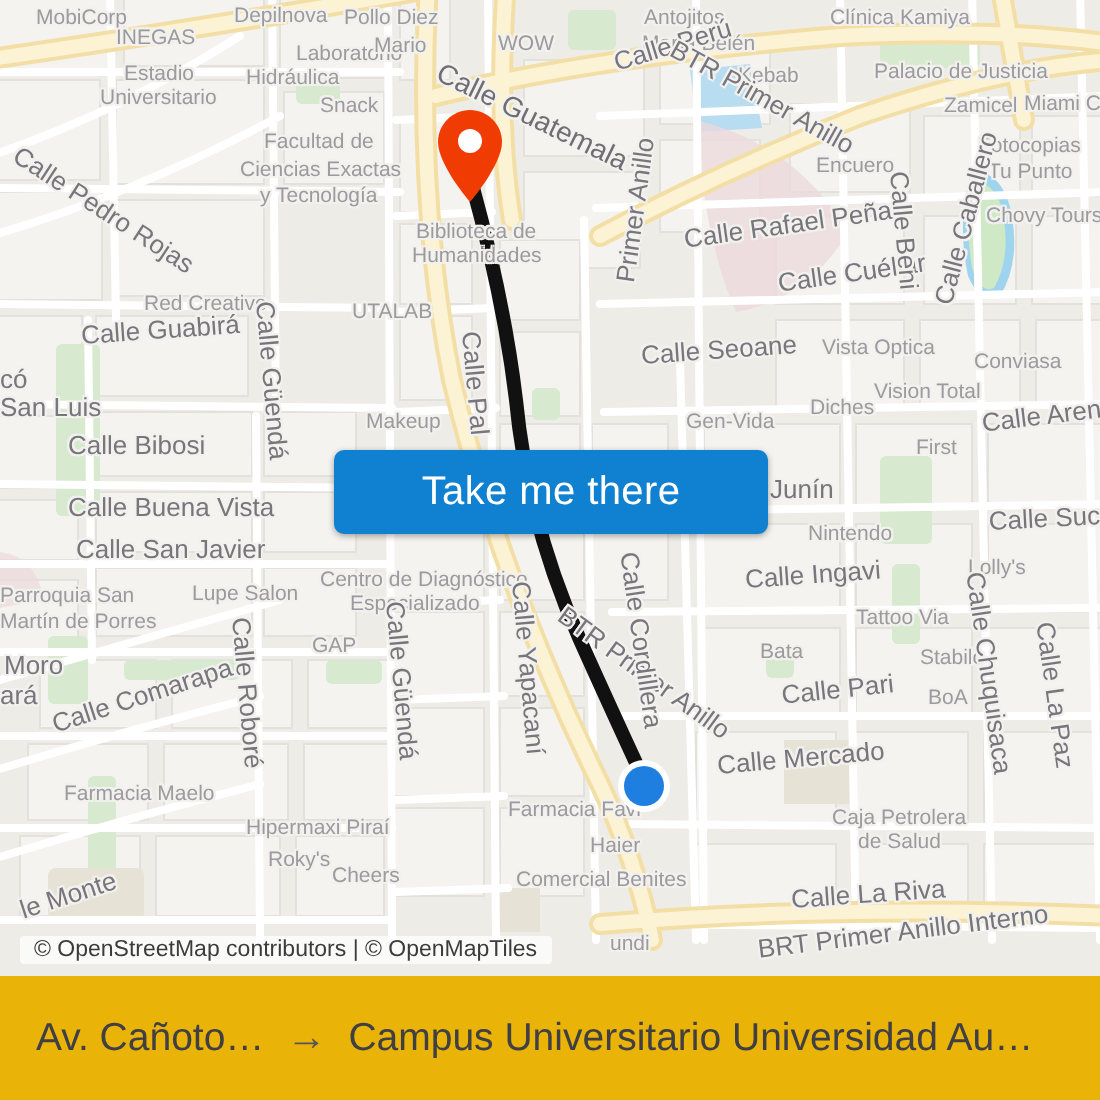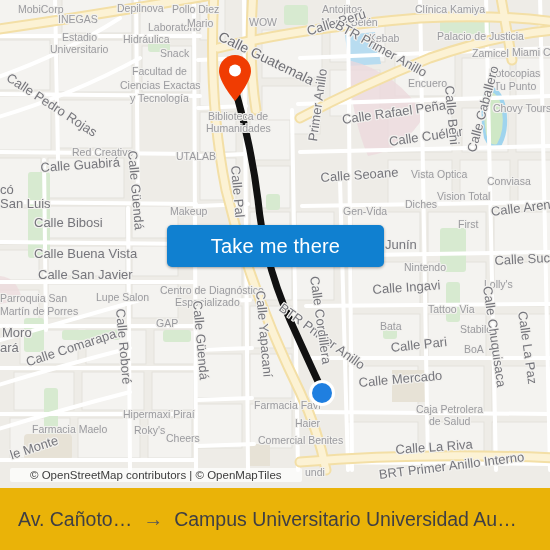--- a/index.html
+++ b/index.html
@@ -49,21 +49,21 @@
 
   
   #destMarker{position:absolute;left:219px;top:55px;width:32px;height:46px;z-index:35;}
   #userDot{position:absolute;left:308px;top:379px;width:28px;height:28px;z-index:35;}
 
   
   #attrib{
     position:absolute;left:10px;top:468px;
     font-size:11.5px;color:#3c3c3c;
     background:rgba(255,255,255,.72);
-    padding:1px 20px;border-radius:2px;
+    padding:1px 7px;border-radius:2px;
     z-index:45;
   }
 
   
   #footer{
     position:absolute;left:0;top:488px;width:550px;height:62px;
     background:#eab308;
     display:flex;align-items:center;
     box-sizing:border-box;
     padding:0 14px 0 18px;
@@ -292,40 +292,40 @@
         <div class="lbl poi" style="left: 472px; top: 47px;">Zamicel</div>
         <div class="lbl poi" style="left: 512px; top: 46px;">Miami Ce</div>
         <div class="lbl poi" style="left: 408px; top: 77px;">Encuero</div>
         <div class="lbl poi" style="left: 489px; top: 67px;">Fotocopias</div>
         <div class="lbl poi" style="left: 494px; top: 80px;">Tu Punto</div>
         <div class="lbl poi" style="left: 493px; top: 102px;">Chovy Tours</div>
         <div class="lbl poi" style="left: 72px; top: 146px;">Red Creative</div>
         <div class="lbl poi" style="left: 208px; top: 110px;">Biblioteca de</div>
         <div class="lbl poi" style="left: 206px; top: 122px;">Humanidades</div>
         <div class="lbl poi" style="left: 176px; top: 150px;">UTALAB</div>
-        <div class="lbl poi" style="left: 170px; top: 205px;">Makeup</div>
+        <div class="lbl poi" style="left: 183px; top: 205px;">Makeup</div>
         <div class="lbl poi" style="left: 411px; top: 168px;">Vista Optica</div>
         <div class="lbl poi" style="left: 487px; top: 175px;">Conviasa</div>
         <div class="lbl poi" style="left: 437px; top: 190px;">Vision Total</div>
         <div class="lbl poi" style="left: 405px; top: 198px;">Diches</div>
         <div class="lbl poi" style="left: 343px; top: 205px;">Gen-Vida</div>
         <div class="lbl poi" style="left: 458px; top: 218px;">First</div>
         <div class="lbl poi" style="left: 404px; top: 261px;">Nintendo</div>
         <div class="lbl poi" style="left: 484px; top: 278px;">Lolly's</div>
         <div class="lbl poi" style="left: 428px; top: 303px;">Tattoo Via</div>
         <div class="lbl poi" style="left: 460px; top: 323px;">Stabilo</div>
         <div class="lbl poi" style="left: 380px; top: 320px;">Bata</div>
         <div class="lbl poi" style="left: 464px; top: 343px;">BoA</div>
         <div class="lbl poi" style="left: 160px; top: 284px;">Centro de Diagnóstico</div>
         <div class="lbl poi" style="left: 175px; top: 296px;">Especializado</div>
         <div class="lbl poi" style="left: 96px; top: 291px;">Lupe Salon</div>
         <div class="lbl poi" style="left: 156px; top: 317px;">GAP</div>
         <div class="lbl poi" style="left: 0px; top: 292px;">Parroquia San</div>
         <div class="lbl poi" style="left: 0px; top: 305px;">Martín de Porres</div>
-        <div class="lbl poi" style="left: 32px; top: 391px; margin-top: 32px;">Farmacia Maelo</div>
+        <div class="lbl poi" style="left: 32px; top: 391px;">Farmacia Maelo</div>
         <div class="lbl poi" style="left: 123px; top: 408px;">Hipermaxi Piraí</div>
         <div class="lbl poi" style="left: 134px; top: 424px;">Roky's</div>
         <div class="lbl poi" style="left: 166px; top: 432px;">Cheers</div>
         <div class="lbl poi" style="left: 254px; top: 399px;">Farmacia Favi</div>
         <div class="lbl poi" style="left: 295px; top: 417px;">Haier</div>
         <div class="lbl poi" style="left: 258px; top: 434px;">Comercial Benites</div>
         <div class="lbl poi" style="left: 416px; top: 403px;">Caja Petrolera</div>
         <div class="lbl poi" style="left: 429px; top: 415px;">de Salud</div>
         <div class="lbl poi" style="left: 305px; top: 466px;">undi</div>
         <div class="lbl street" style="left: 12px; top: 70px; transform: rotate(33deg);">Calle Pedro Rojas</div>

